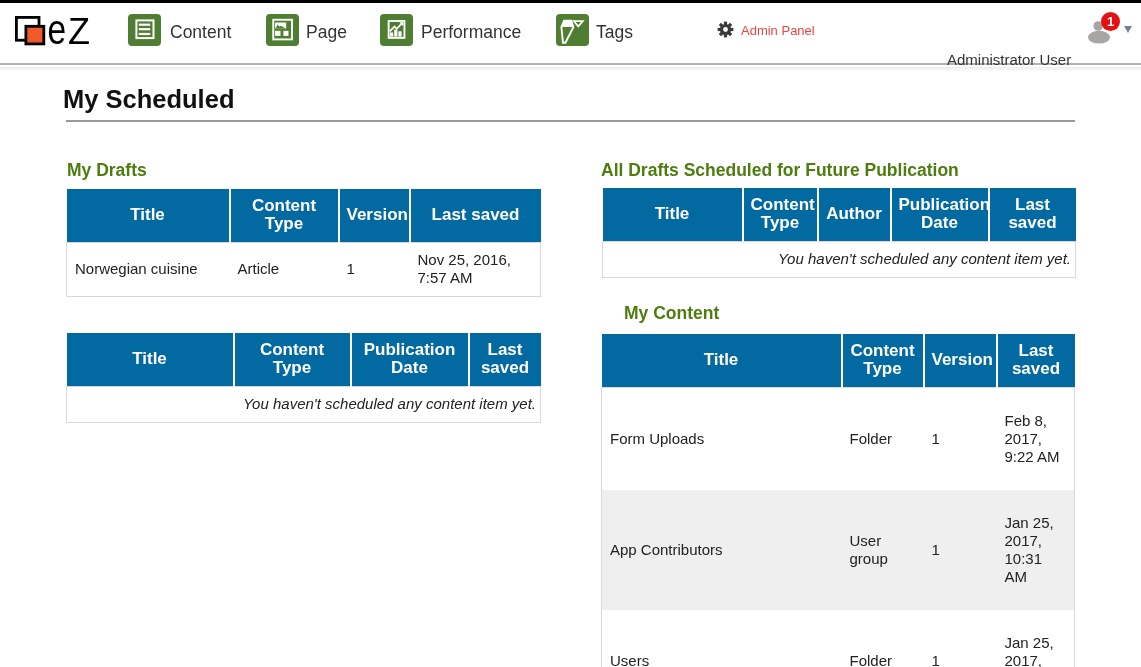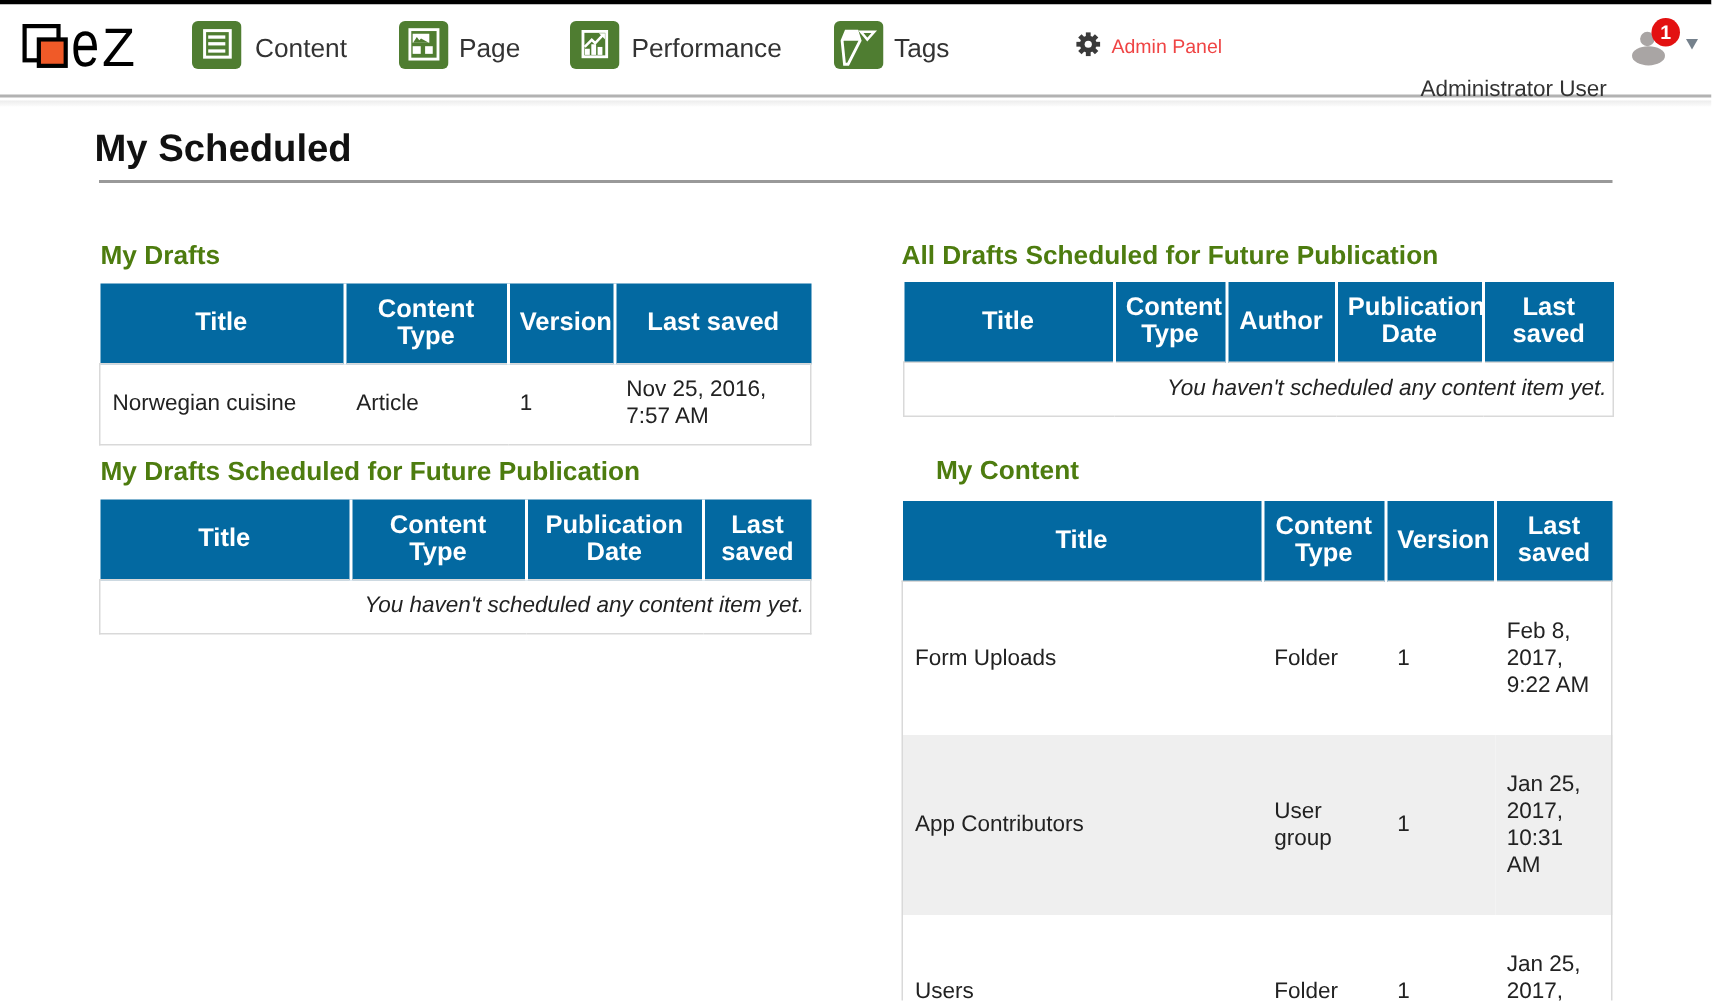--- a/index.html
+++ b/index.html
@@ -162,21 +162,20 @@
           <th>Last saved</th>
         </tr>
       </thead>
     <tbody>
       <tr>
           <td class="empty" colspan="5">You haven't scheduled any content item yet.</td>
         </tr>
     </tbody>
   </table>
 
-  <div class="sect-h" style="left:67px; top:304px;">My Drafts Scheduled for Future Publication</div>
   <table class="dash" style="left:66px; top:333px; width:474px;">
     <colgroup>
         <col style="width:167px">
         <col style="width:117px">
         <col style="width:118px">
         <col style="width:72px">
       </colgroup>
     <thead>
         <tr>
           <th>Title</th>

